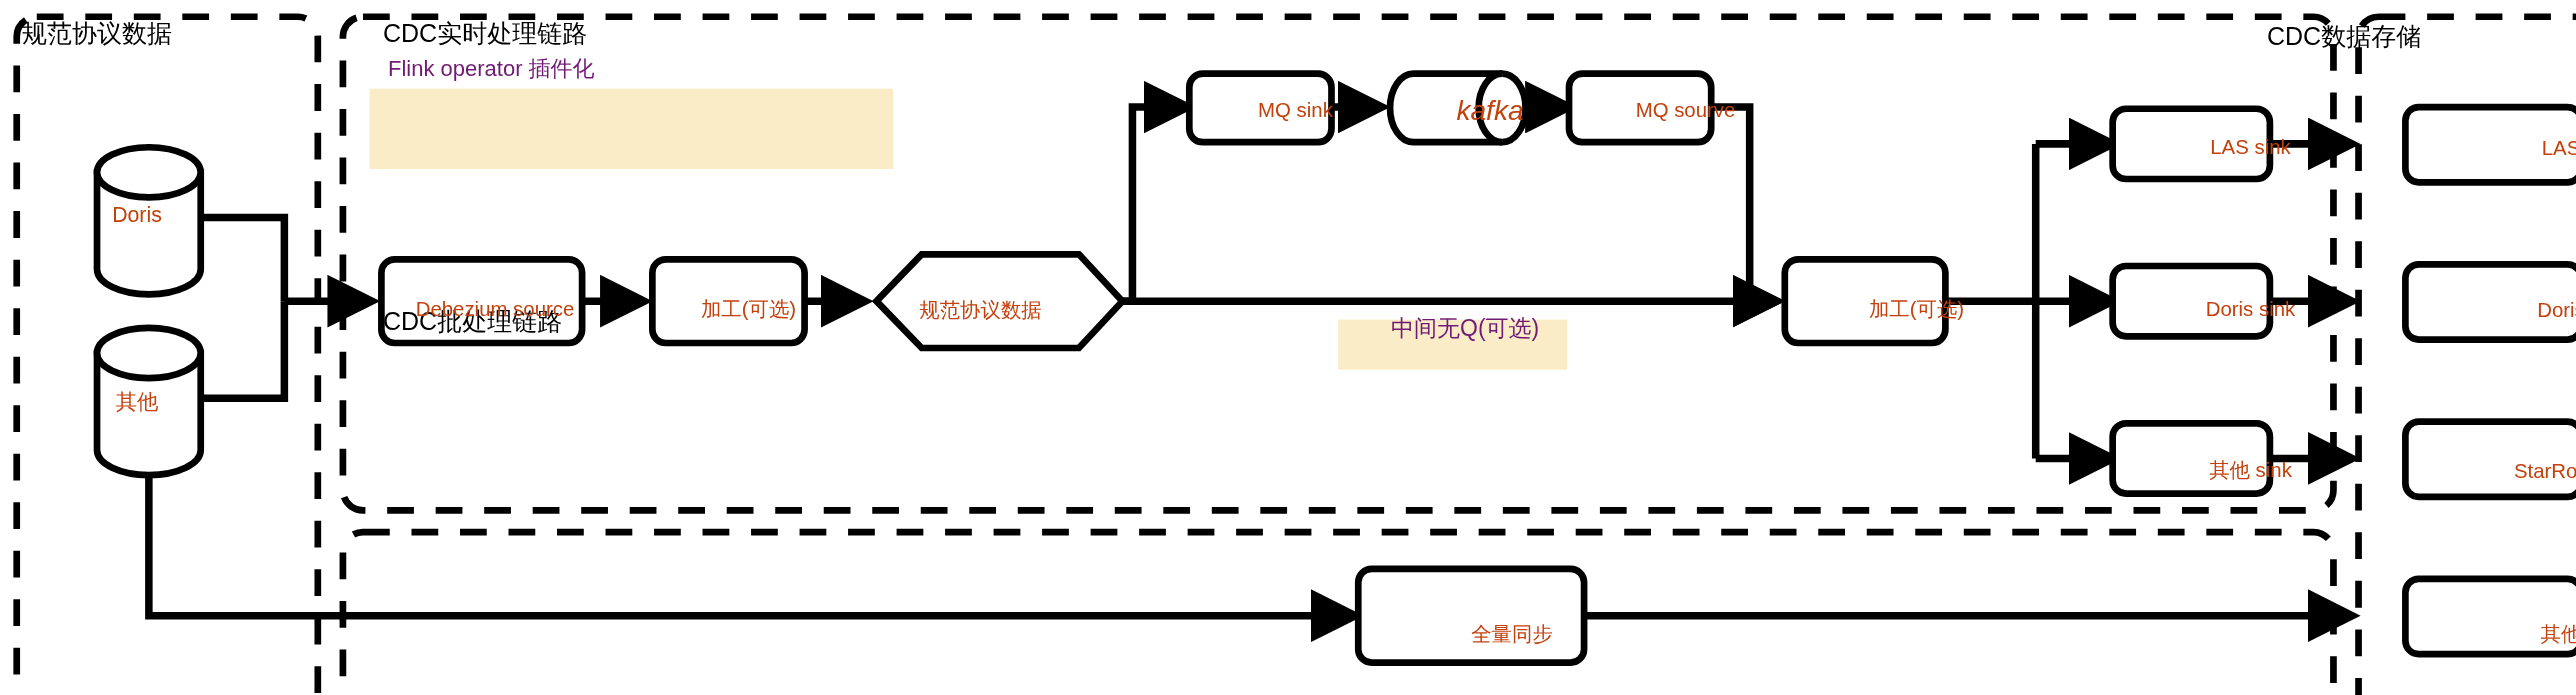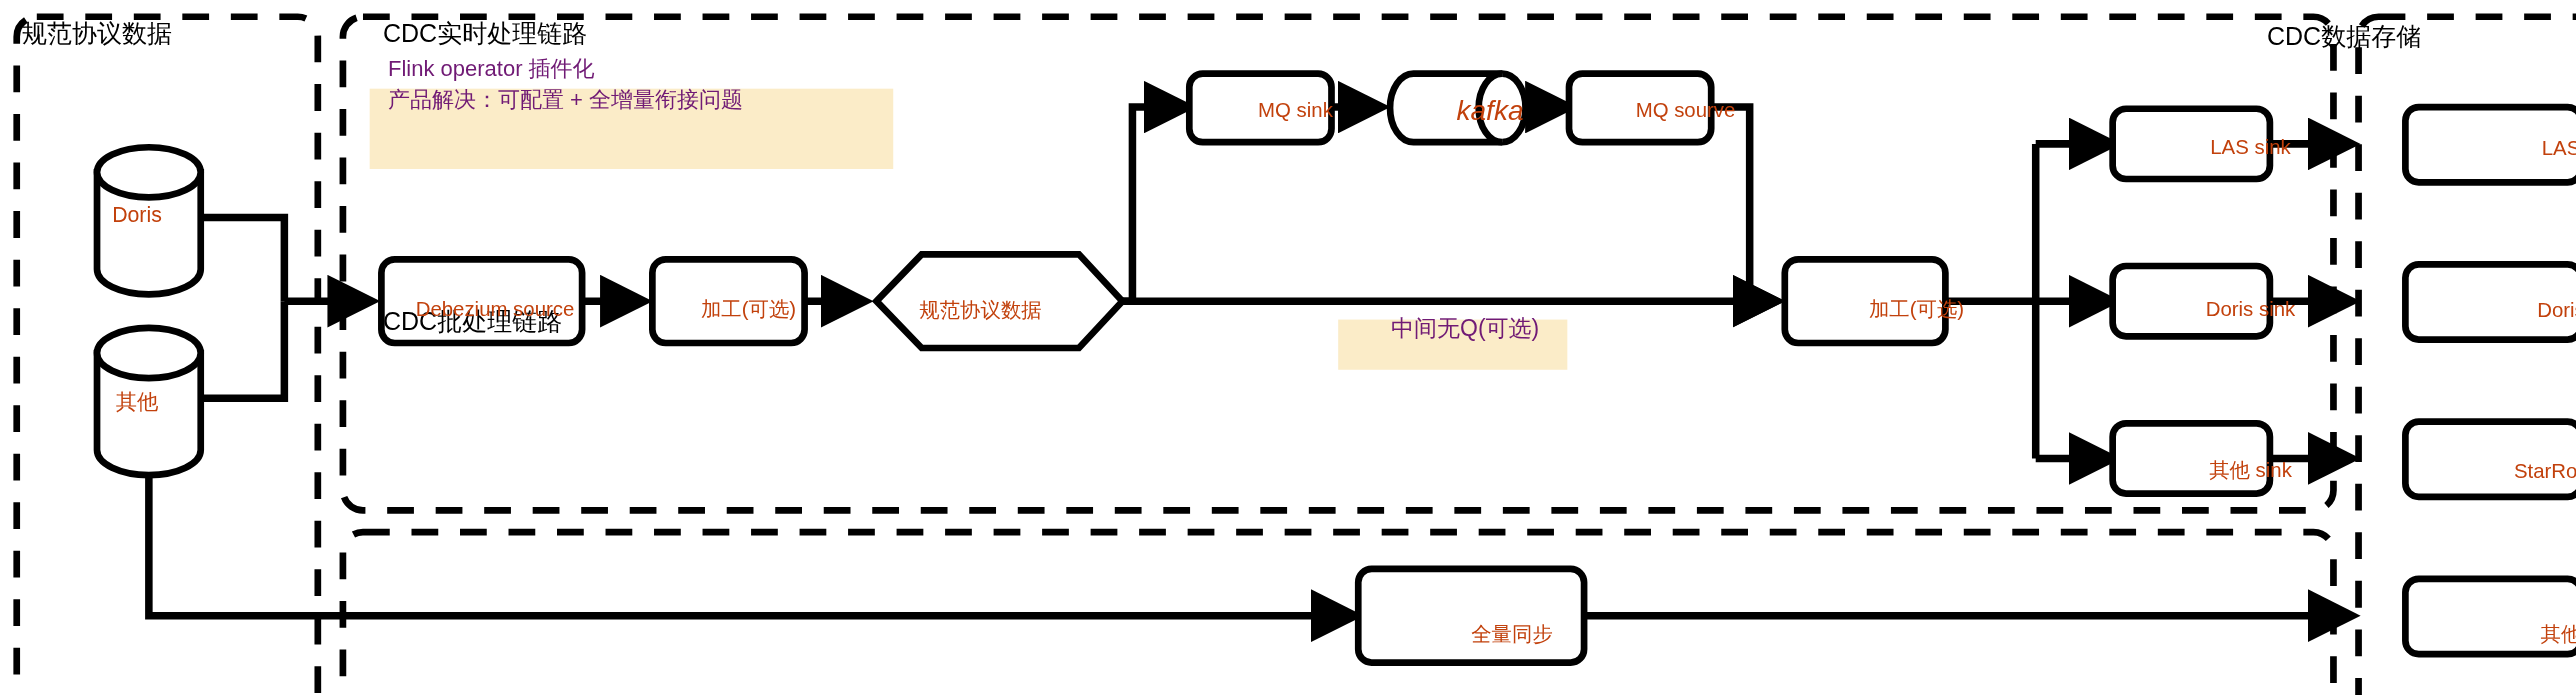--- a/index.html
+++ b/index.html
@@ -172,21 +172,20 @@
     <rect class="node-rect" x="1438" y="252" width="105" height="45" rx="8"></rect>
     <rect class="node-rect" x="1438" y="346" width="105" height="45" rx="8"></rect>
   </svg>
 
   <div class="lbl grp-title" style="left:22px; top:18.6px;">规范协议数据</div>
   <div class="lbl grp-title" style="left:383px; top:18.6px;">CDC实时处理链路</div>
   <div class="lbl grp-title" style="left:383px; top:307px;">CDC批处理链路</div>
   <div class="lbl grp-title" style="left:2243px; top:22px;margin-left:24px;">CDC数据存储</div>
 
   <div class="note-lbl" style="left:388px; top:53px;">Flink operator 插件化</div>
-  <div class="note-lbl" style="left:388px; top:84px;">产品解决：可配置 + 全增量衔接问题</div>
   <div class="note-lbl single" style="left:1391px; top:312px;">中间无Q(可选)</div>
 
   <div class="node-lbl cyl-lbl" style="left:84px; top:201px; width:106px; height:28px;">Doris</div>
   <div class="node-lbl cyl-lbl" style="left:84px; top:387px; width:106px; height:28px;">其他</div>
 
   <div class="node-lbl" style="left:392px; top:266px; width:206px; height:86px;">Debezium source</div>
   <div class="node-lbl" style="left:670px; top:266px; width:157px; height:86px;">加工(可选)</div>
   <div class="node-lbl" style="left:900px; top:261px; width:161px; height:97px;">规范协议数据</div>
   <div class="node-lbl" style="left:1222px; top:75px; width:147px; height:71px;">MQ sink</div>
   <div class="node-lbl kafka-lbl" style="left:1441px; top:75px; width:98px; height:71px;">kafka</div>

